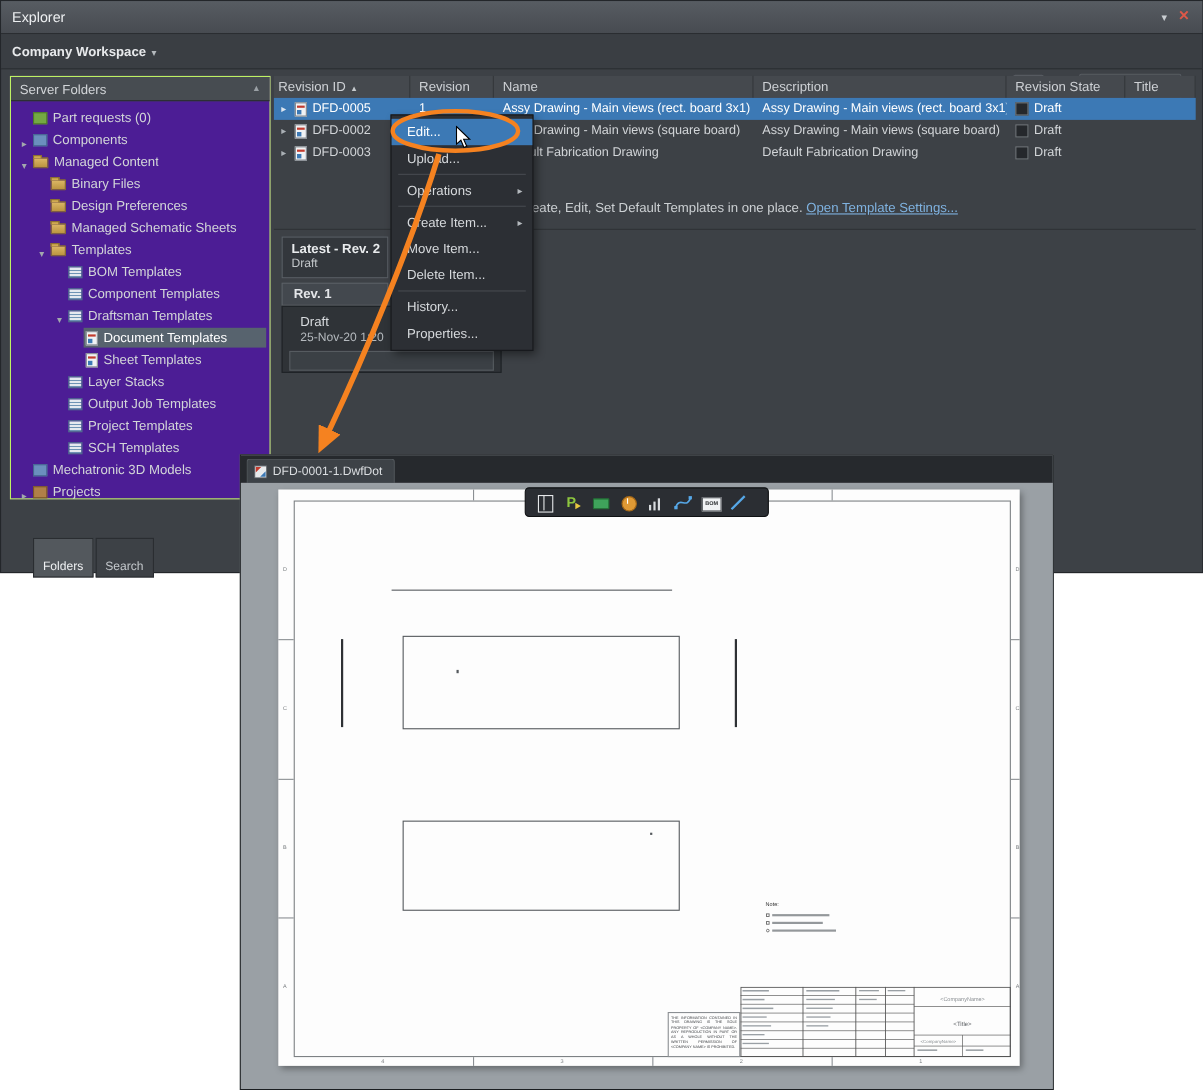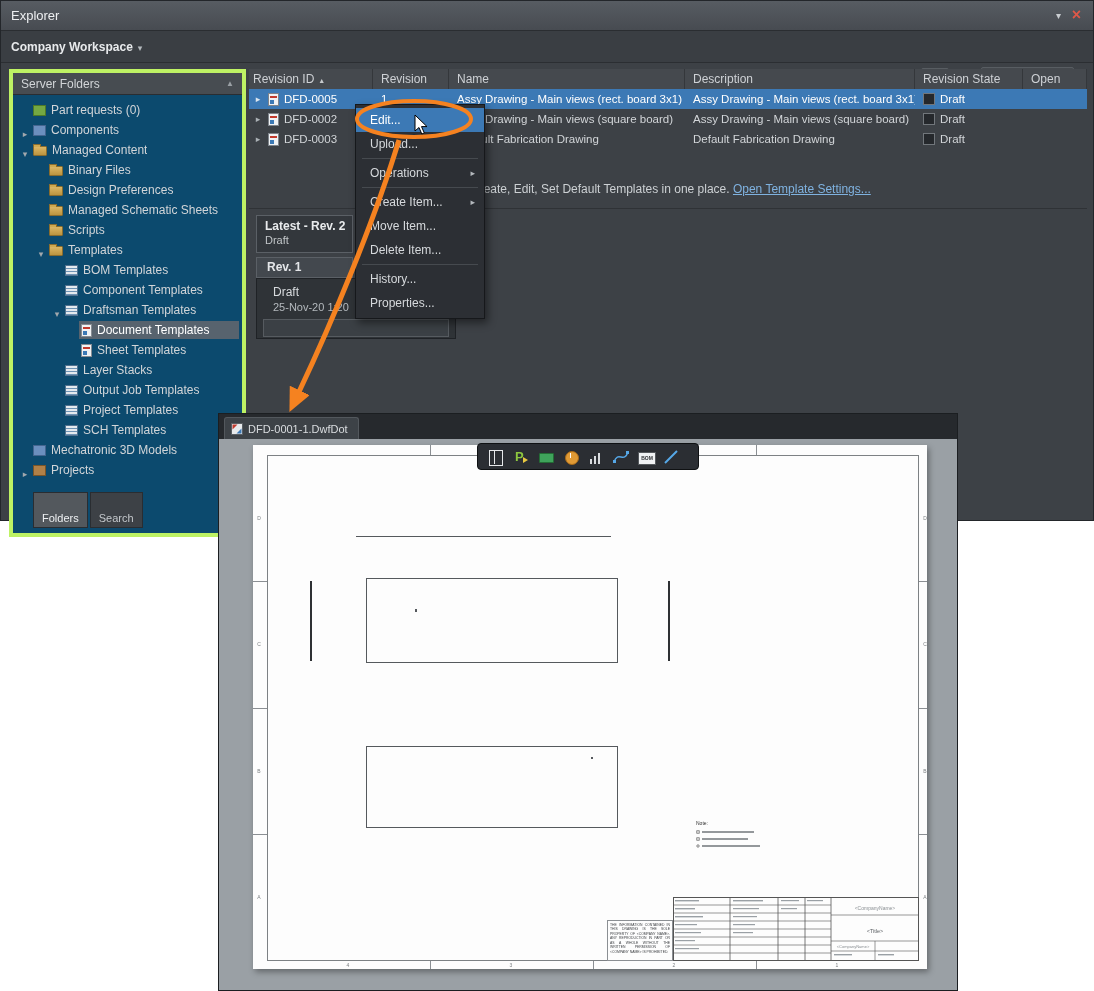--- a/index.html
+++ b/index.html
@@ -18,21 +18,21 @@
 .ws-dd{font-size:9px;color:#b4b9bd;margin-left:5px;font-weight:normal}
 .crumbs{left:152px;top:0;height:32px;line-height:32px;font-size:12px;color:#d8dbde;white-space:nowrap}
 .csep{color:#9aa0a5;padding:0 7px;font-weight:bold}
 .searchic{left:894px;top:39px}
 .syncbtn{left:920px;top:37px;width:28px;height:22px;background:#45494e;border:1px solid #585d62;border-radius:2px;text-align:center;padding-top:3px}
 .gearbtn{left:952px;top:39px}
 .addbtn{left:980px;top:36px;width:93px;height:23px;background:#45494e;border:1px solid #585d62;border-radius:2px;color:#dcdfe2;font-size:12px;line-height:21px;text-align:center}
 .addplus{font-size:13px;margin-right:4px;color:#cfd3d6}
 
 
-.sidebar{left:8px;top:68px;width:237px;height:468px;background:#0c4a6e;border:4px solid #bef264}
+.sidebar{left:8px;top:68px;width:237px;height:385px;background:#4c1d95;border:1px solid #bef264}
 .sb-head{left:0;top:0;right:0;height:22px;background:#474c51;border-bottom:1px solid #2a2d31;font-size:12px;color:#d2d5d8;line-height:22px;padding-left:8px}
 .sb-col{position:absolute;right:8px;top:0;line-height:22px;font-size:8px;color:#9aa0a5}
 .tree{left:0;top:26px;right:1px}
 .titem{display:flex;align-items:flex-end;height:20px;font-size:12px;color:#d2d5d8;white-space:nowrap;cursor:default}
 .tarr{width:12px;flex:none;text-align:center;font-size:9px;color:#a2a8ad}
 .twrap{display:flex;align-items:center;gap:5px;padding:2px 6px 2px 2px;flex:1;min-width:0;margin-right:2px}
 .titem.sel .twrap{background:#57636e}
 .titem.sel{color:#fff}
 .tlbl{overflow:hidden}
 .ic{flex:none;position:relative;display:inline-block}
@@ -184,27 +184,20 @@
             </span>
           </div>
         <div class="titem" style="padding-left:22px">
             <span class="tarr"></span>
             <span class="twrap">
               <span class="ic ic-folder"></span>
               <span class="tlbl">Managed Schematic Sheets</span>
             </span>
           </div>
         <div class="titem" style="padding-left:22px">
-            <span class="tarr"></span>
-            <span class="twrap">
-              <span class="ic ic-folder"></span>
-              <span class="tlbl">Scripts</span>
-            </span>
-          </div>
-        <div class="titem" style="padding-left:22px">
             <span class="tarr">▾</span>
             <span class="twrap">
               <span class="ic ic-folder"></span>
               <span class="tlbl">Templates</span>
             </span>
           </div>
         <div class="titem" style="padding-left:38px">
             <span class="tarr"></span>
             <span class="twrap">
               <span class="ic ic-table"></span>
@@ -287,21 +280,21 @@
         <div class="sbtab">Search</div>
       </div>
     </div>
 
     <div class="x thead">
       <div class="th c1"><span>Revision ID</span><span class="sortarr">▲</span></div>
       <div class="th c2">Revision</div>
       <div class="th c3">Name</div>
       <div class="th c4">Description</div>
       <div class="th c5">Revision State</div>
-      <div class="th c6">Open</div>
+      <div class="th c6">Title</div>
     </div>
 
     <div class="x grow sel" style="top:88px">
       <div class="gc c1">
           <span class="rarr">▸</span>
           <span class="doc-ic"></span>
           <span>DFD-0005</span>
         </div>
       <div class="gc c2">1</div>
       <div class="gc c3">Assy Drawing - Main views (rect. board 3x1)</div>

